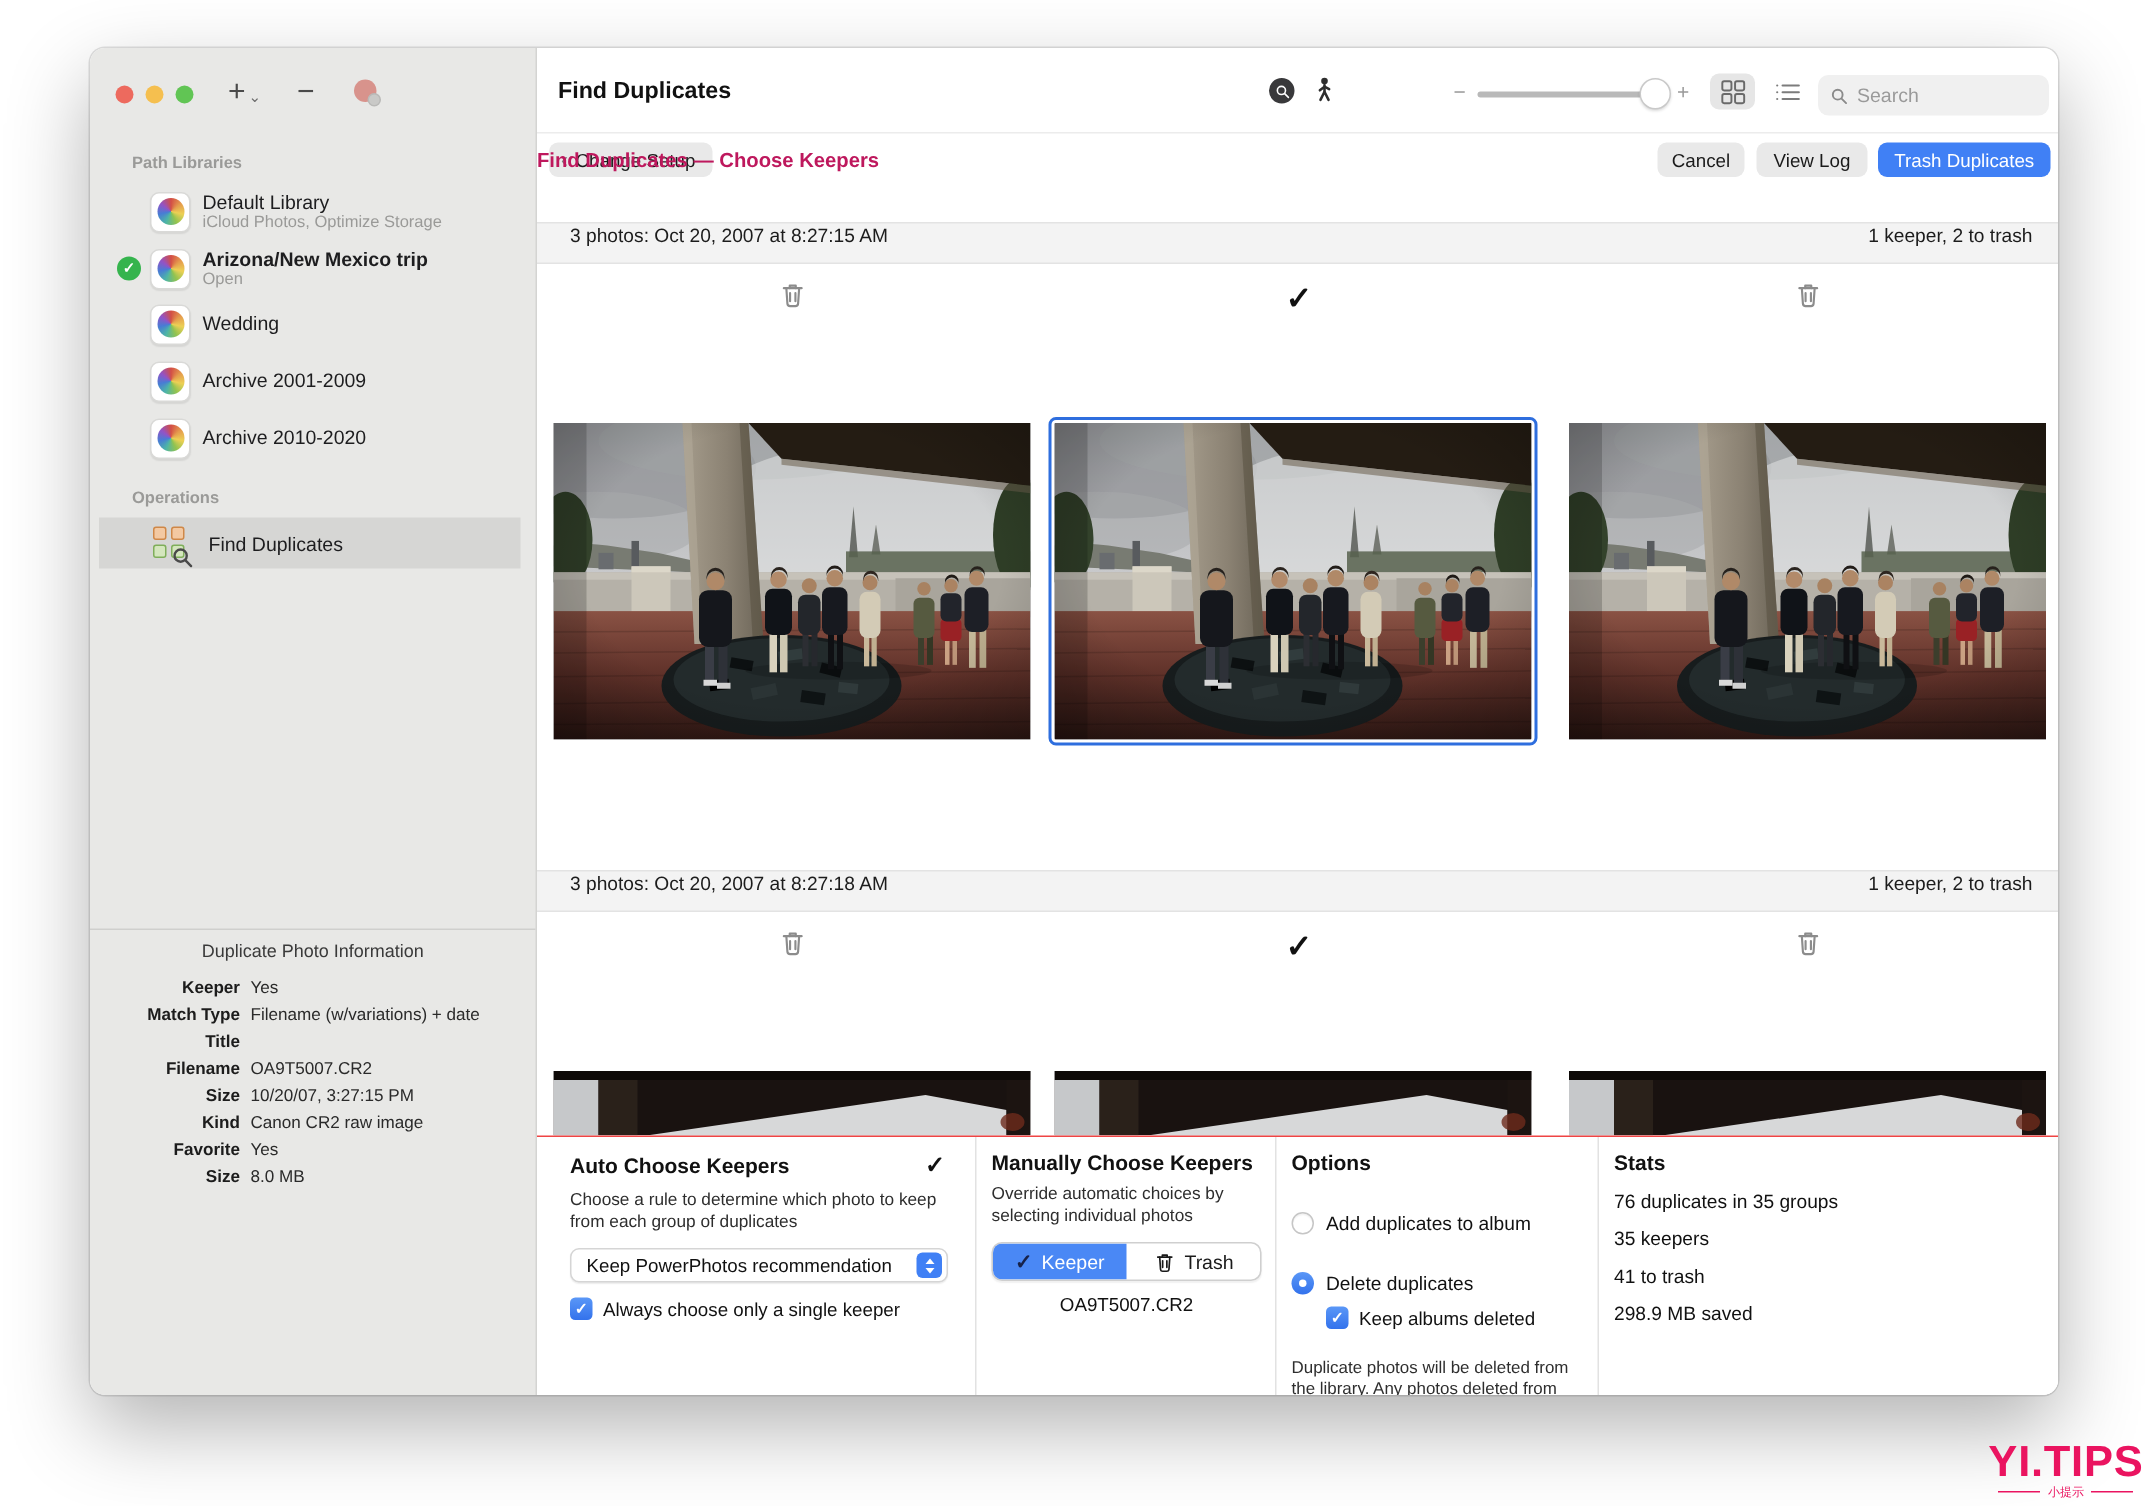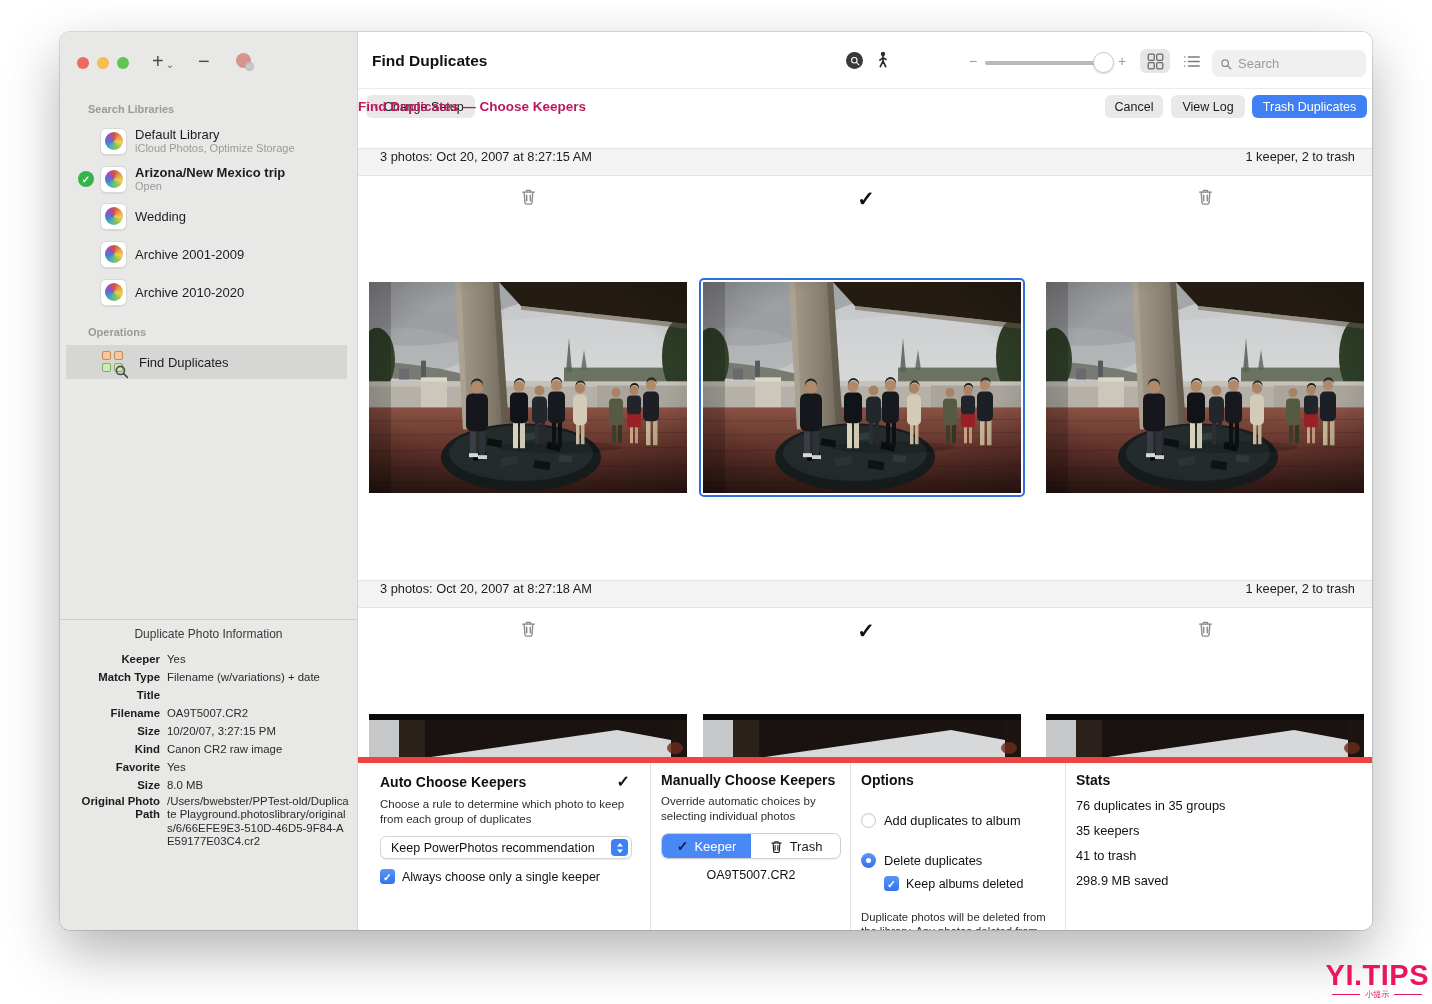--- a/index.html
+++ b/index.html
@@ -91,21 +91,21 @@
   .c1 { left:148px; } .c2 { left:486px; } .c3 { left:825px; }
 
   .photo { position:absolute; width:318px; height:211px; top:250px; background:#888; }
   .photo svg { display:block; width:100%; height:100%; }
   .p1 { left:11px; } .p2 { left:345px; } .p3 { left:688px; }
   .photo.selected { outline:2.5px solid #2e6ede; outline-offset:2px; border-radius:1px; }
   .strip { position:absolute; width:318px; height:43px; top:682px; }
   .strip svg { display:block; width:100%; height:100%; }
 
   
-  .bottom-panel { position:absolute; left:0; right:0; bottom:0; height:173px; background:#fff; border-top:6px solid #ef4444;padding-left:24px; }
+  .bottom-panel { position:absolute; left:0; right:0; bottom:0; height:173px; background:#fff; border-top:1px solid #ef4444;padding-left:24px; }
   .bp-col { position:absolute; top:0; bottom:0; }
   .bp1 { left:0; width:292px; padding:9px 16px 0 22px; }
   .bp2 { left:292px; width:200px; padding:9px 10px 0 10px; border-left:1px solid #e2e2e2; }
   .bp3 { left:492px; width:215px; padding:9px 10px 0 10px; border-left:1px solid #e2e2e2; }
   .bp4 { left:707px; right:0; padding:9px 10px 0 10px; border-left:1px solid #e2e2e2; }
   .bp-title { font-size:14px; font-weight:700; color:#111; display:flex; justify-content:space-between; align-items:center; }
   .bp-title .checkmark { font-size:16px; font-weight:700; color:#111; margin-right:4px; }
   .bp-desc { margin-top:6px; font-size:11.5px; line-height:14.5px; color:#2e2e2e; }
   .dropdown { margin-top:10px; width:252px; height:23px; background:#fff; border:1px solid #d5d5d5; border-radius:6px;
               box-shadow:0 1px 1px rgba(0,0,0,.08); display:flex; align-items:center; justify-content:space-between; padding:0 3px 0 10px; }
@@ -328,21 +328,21 @@
       <div class="sb-tools">
         <span class="sb-plus">+</span>
         <span class="sb-chev">⌄</span>
         <span class="sb-minus">−</span>
         <span class="merge-icon">
             <span class="big"></span>
             <span class="small"></span>
           </span>
       </div>
 
-      <div class="sb-section" style="top:71px;">Search Libraries</div>
+      <div class="sb-section" style="top:71px;">Path Libraries</div>
 
       <div class="lib-row" style="top:90px; height:38px;">
         <span class="lib-icon">
             <span class="pinwheel"></span>
           </span>
         <span class="lib-text">
           <span class="lib-name" style="display:block;">Default Library</span>
           <span class="lib-sub" style="display:block;">iCloud Photos, Optimize Storage</span>
         </span>
       </div>
@@ -421,24 +421,20 @@
               <span class="info-label">Kind</span>
               <span class="info-value">Canon CR2 raw image</span>
             </div>
           <div class="info-row">
               <span class="info-label">Favorite</span>
               <span class="info-value">Yes</span>
             </div>
           <div class="info-row">
               <span class="info-label">Size</span>
               <span class="info-value">8.0 MB</span>
-            </div>
-          <div class="info-row path">
-              <span class="info-label">Original Photo Path</span>
-              <span class="info-value">/Users/bwebster/PPTest-old/Duplicate Playground.photoslibrary/originals/6/66EFE9E3-510D-46D5-9F84-AE59177E03C4.cr2</span>
             </div>
         </div>
       </div>
     </aside>
 
     <main class="main">
       <div class="main-title">Find Duplicates</div>
 
       <span class="badge-circle">
         <svg width="10" height="10" viewBox="0 0 14 14" style="color:#fff;">

